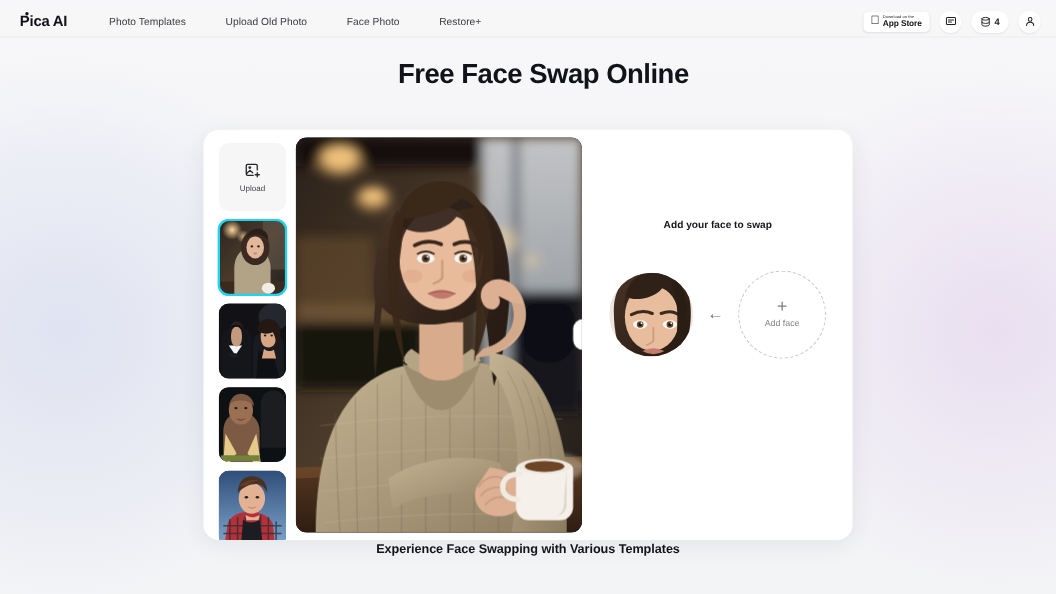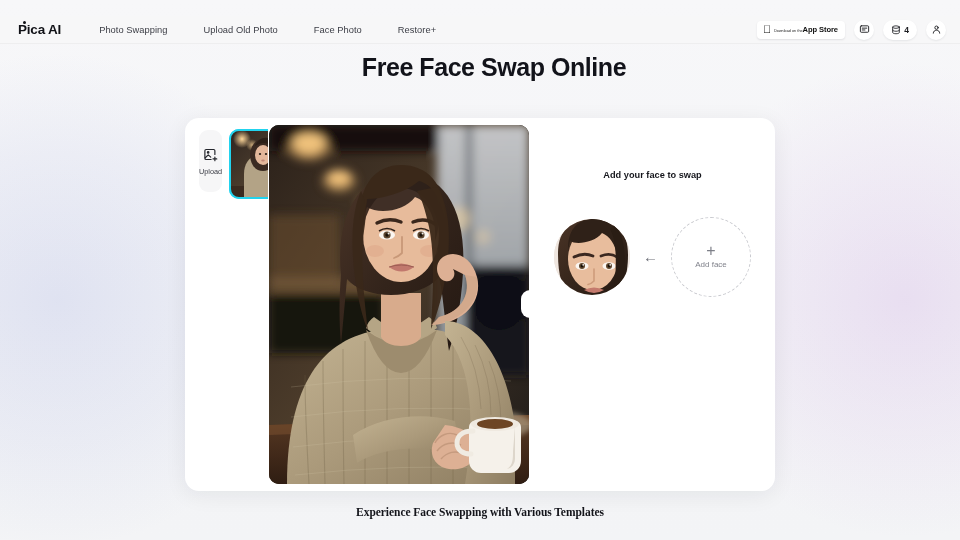--- a/index.html
+++ b/index.html
@@ -14,21 +14,21 @@
     width: 960px; height: 540px;
     background:
       radial-gradient(circle 330px at 905px 300px, rgba(206,170,226,0.30) 0%, rgba(206,170,226,0.13) 42%, rgba(206,170,226,0.00) 72%),
       radial-gradient(circle 330px at 58px 300px, rgba(150,160,220,0.22) 0%, rgba(150,160,220,0.10) 45%, rgba(150,160,220,0.00) 75%),
       linear-gradient(180deg, #f7f7f9 0%, #f4f5f7 55%, #f3f4f6 100%);
     overflow: hidden;
   }
 
   
   .header {
-    position: absolute; top: 16px; left: 0;
+    position: absolute; top: 6px; left: 0;
     width: 960px; height: 28px;
     background: #f7f7f8;
     display: flex; align-items: center;
     border-bottom: 1px solid rgba(0,0,0,0.035);
     z-index: 20;
   }
   .logo {
     position: relative;
     margin-left: 18px;
     font-size: 13.5px;
@@ -67,21 +67,21 @@
     display: flex; align-items: center;
     gap: 3px;
     background: #ffffff;
     border-radius: 4px;
     padding: 2px 7px 2px 6px;
     height: 18px;
     box-shadow: 0 1px 2px rgba(16,24,40,0.10);
     cursor: pointer;
   }
   .appstore-badge .apple { font-size: 11px; line-height: 11px; color: #000; margin-top: -1px; }
-  .appstore-txt { display: flex; flex-direction: row; line-height: 1; align-items: flex-end; }
+  .appstore-txt { display: flex; flex-direction: column; line-height: 1; }
   .appstore-txt .small { font-size: 3.6px; color: #111; letter-spacing: 0.1px; }
   .appstore-txt .big { font-size: 7.6px; font-weight: 700; color: #111; letter-spacing: -0.1px; margin-top: 0.5px; }
   .icon-btn {
     width: 20px; height: 20px;
     border-radius: 50%;
     background: #ffffff;
     box-shadow: 0 1px 2px rgba(16,24,40,0.08);
     display: flex; align-items: center; justify-content: center;
     cursor: pointer;
   }
@@ -127,21 +127,21 @@
     overflow: hidden;
   }
 
   
   .tpl-rail {
     width: 83px;
     padding: 12px 0 0 14px;
     position: relative;
     overflow: hidden;
   }
-  .tpl-scroll { display: flex; gap: 8px; }
+  .tpl-scroll { display: flex; flex-direction: column; gap: 8px; }
   .upload-box {
     width: 61px; height: 62px;
     border-radius: 9px;
     background: #f6f6f7;
     display: flex; flex-direction: column;
     align-items: center; justify-content: center;
     gap: 5px;
     cursor: pointer;
   }
   .upload-label { font-size: 7.3px; color: #3c3e46; }
@@ -180,21 +180,21 @@
     border-radius: 9px 0 0 9px;
     z-index: 5;
     cursor: pointer;
   }
 
   
   .face-panel {
     flex: 1;
     display: flex; flex-direction: column;
     align-items: center;
-    padding-top: 52px;
+    padding-top: 81px;
   }
   .face-title {
     font-size: 9.2px;
     font-weight: 700;
     color: #15161c;
     letter-spacing: 0.02px;
   }
   .face-row {
     margin-top: 37px;
     display: flex; align-items: center;
@@ -225,45 +225,44 @@
     gap: 4px;
     cursor: pointer;
     flex: 0 0 auto;
   }
   .plus { font-size: 16px; color: #7d7f88; line-height: 10px; font-weight: 300; }
   .add-face-label { font-size: 8px; color: #80828b; text-align: right; }
 
   
   .footer {
     position: absolute;
-    left: 0; top: 506px;
+    left: 0; top: 494px;
     width: 960px;
     text-align: center;
-    font-family: Liberation Serif, serif;
   }
   .footer h2 {
     font-size: 11.5px;
     font-weight: 700;
     color: #13141a;
     letter-spacing: -0.05px;
   }
 </style>
 </head>
 <body>
 
 <div id="page">
 
   <div class="header">
     <div class="logo">
       <span class="spark"></span>
       <span>Pica AI</span>
     </div>
 
     <nav class="nav">
-      <div class="nav-link">Photo Swapping</div>
+      <div class="nav-link">Photo Templates</div>
       <div class="nav-link">Upload Old Photo</div>
       <div class="nav-link">Face Photo</div>
       <div class="nav-link">Restore+</div>
     </nav>
 
     <div class="header-right">
       <div class="appstore-badge">
         <span class="apple"></span>
         <span class="appstore-txt">
           <span class="small">Download on the</span>

